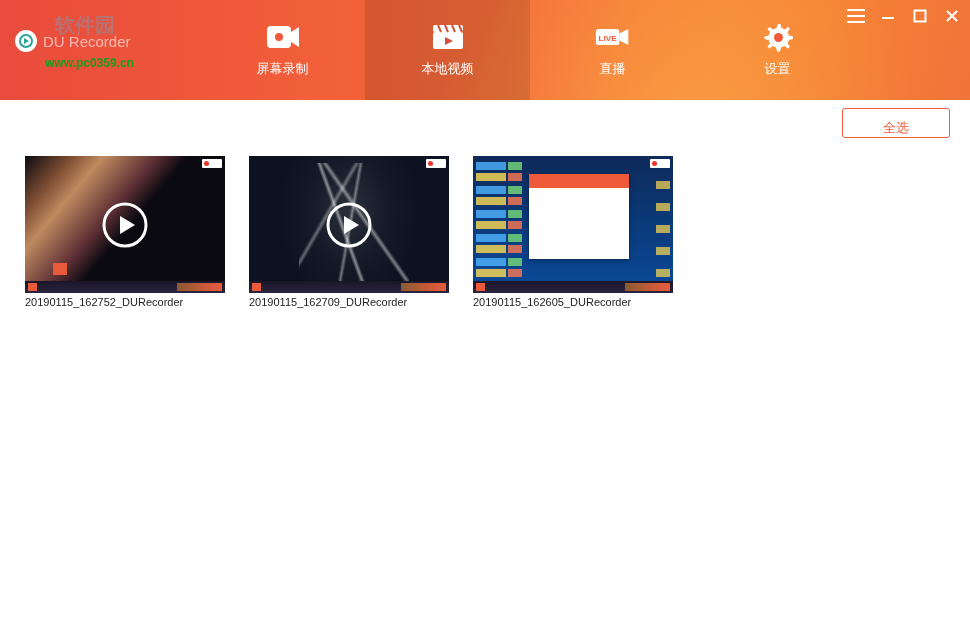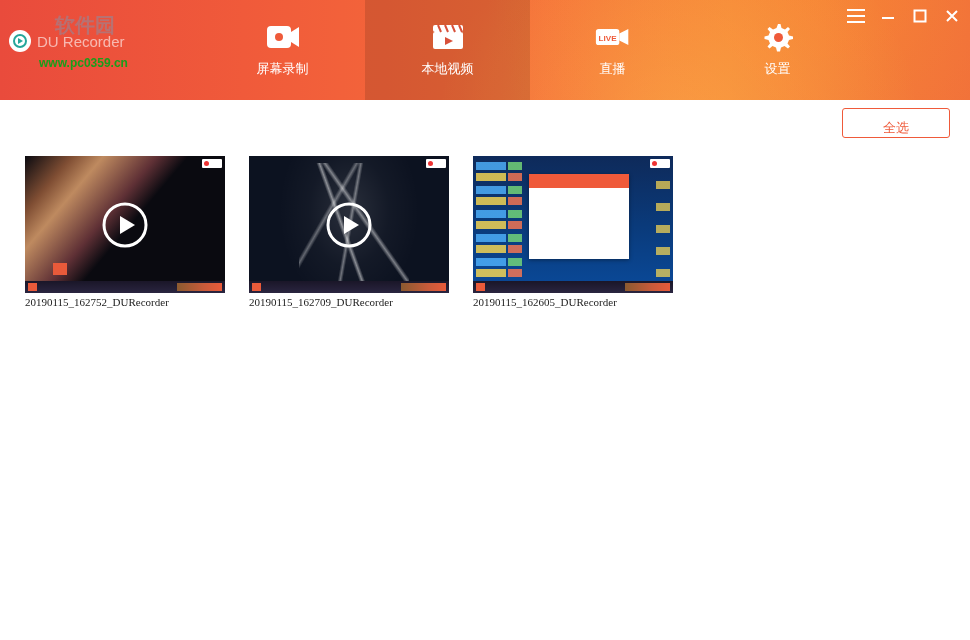--- a/index.html
+++ b/index.html
@@ -28,21 +28,21 @@
     radial-gradient(circle at 70% 140%, rgba(255,200,80,0.4) 0%, rgba(255,200,80,0) 35%),
     radial-gradient(circle at 85% -20%, rgba(255,160,40,0.35) 0%, rgba(255,160,40,0) 40%);
   pointer-events: none;
 }
 
 .logo-area {
   width: 200px;
   display: flex;
   flex-direction: column;
   justify-content: center;
-  padding-left: 9px;
+  padding-left: 15px;
   position: relative;
   z-index: 2;
 }
 .logo-row { display: flex; align-items: center; gap: 6px; }
 .logo-badge {
   width: 22px; height: 22px; border-radius: 11px;
   background: #fff;
   display: flex; align-items: center; justify-content: center;
   font-size: 10px; color: #26a69a; font-weight: bold;
 }
@@ -156,21 +156,21 @@
   position: absolute;
   left: 50%; top: 50%;
   transform: translate(-50%, -50%);
   width: 46px; height: 46px;
   z-index: 3;
 }
 .card-label {
   font-size: 11px;
   color: #222;
   margin-top: 3px;
-  font-family: Liberation Serif, serif;
+  font-family: Liberation Sans, sans-serif;
 }
 .badge-rec {
   position: absolute;
   top: 3px; right: 3px;
   width: 20px; height: 9px;
   background: #fff;
   border-radius: 1px;
   z-index: 3;
 }
 .badge-rec::after{

